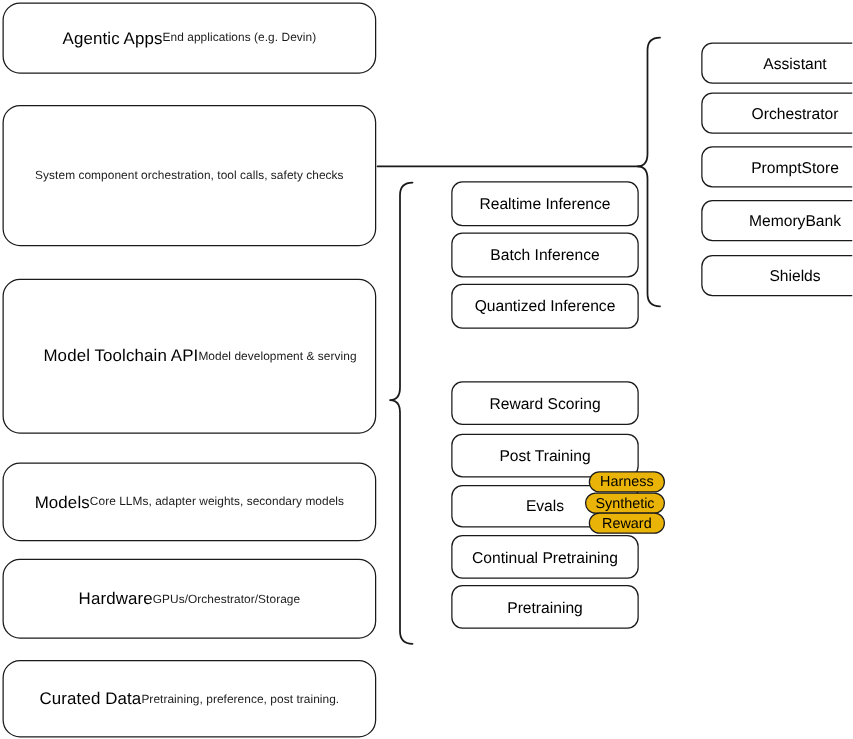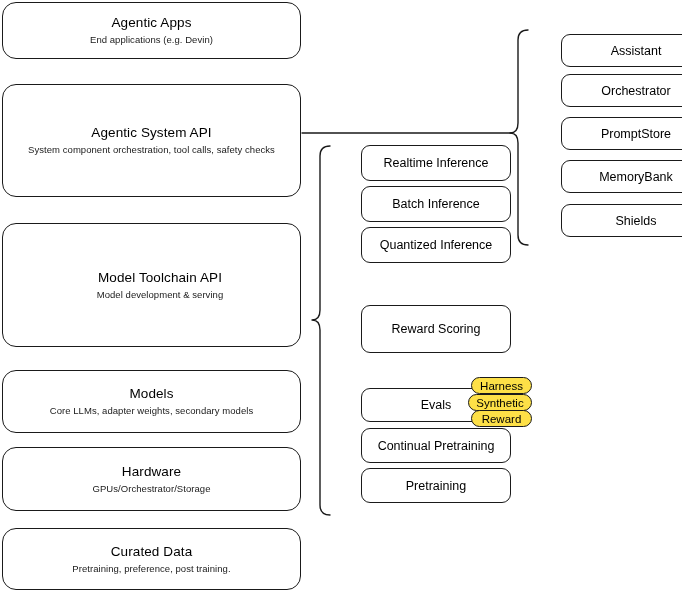--- a/index.html
+++ b/index.html
@@ -20,24 +20,24 @@
     overflow: hidden;
   }
 
   
   .box {
     position: absolute;
     box-sizing: border-box;
     border: 1.4px solid #1a1a1a;
     background: #ffffff;
     display: flex;
-    flex-direction: column;
+    flex-direction: row;
     align-items: center;
     justify-content: center;
-    text-align: right;
+    text-align: left;
   }
 
   .layer-box {
     border-radius: 14px;
   }
   .layer-title {
     font-size: 13.5px;
     line-height: 18px;
     color: #000;
     letter-spacing: 0.1px;
@@ -54,21 +54,21 @@
     border-radius: 9px;
     font-size: 12.5px;
     line-height: 16px;
     margin-left: 31px;
   }
 
   .pill {
     position: absolute;
     box-sizing: border-box;
     border: 1.4px solid #1a1a1a;
-    background: #fde047;
+    background: #eab308;
     border-radius: 999px;
     display: flex;
     align-items: center;
     justify-content: center;
     font-size: 11.5px;
     line-height: 14px;
     white-space: nowrap;
   }
 
   
@@ -113,21 +113,20 @@
              L 320 505
              Q 320 515 330 515"></path>
   </svg>
 
   <div class="box layer-box" style="left:2px; top:2px; width:299px; height:57px;">
     <div class="layer-title">Agentic Apps</div>
     <div class="layer-sub">End applications (e.g. Devin)</div>
   </div>
 
   <div class="box layer-box" style="left:2px; top:84px; width:299px; height:113px;">
-    <div class="layer-title">Agentic System API</div>
     <div class="layer-sub">System component orchestration, tool calls, safety checks</div>
   </div>
 
   <div class="box layer-box" style="left:2px; top:223px; width:299px; height:124px;padding-left:17px;">
     <div class="layer-title">Model Toolchain API</div>
     <div class="layer-sub">Model development &amp; serving</div>
   </div>
 
   <div class="box layer-box" style="left:2px; top:370px; width:299px; height:63px;">
     <div class="layer-title">Models</div>
@@ -144,22 +143,23 @@
     <div class="layer-sub">Pretraining, preference, post training.</div>
   </div>
 
   <div class="box item-box" style="left:330px; top:145px; width:150px; height:36px;">Realtime Inference</div>
 
   <div class="box item-box" style="left:330px; top:186px; width:150px; height:36px;">Batch Inference</div>
 
   <div class="box item-box" style="left:330px; top:227px; width:150px; height:36px;">Quantized Inference</div>
 
 
-  <div class="box item-box" style="left:330px; top:305px; width:150px; height:48px;">Reward Scoring</div>
+  <div class="box item-box" style="left:330px; top:305px; width:150px; height:35px;">Reward Scoring</div>
 
+  <div class="box item-box" style="left:330px; top:347px; width:150px; height:35px;">Post Training</div>
 
   <div class="box item-box" style="left:330px; top:388px; width:150px; height:34px;">Evals</div>
 
   <div class="box item-box" style="left:330px; top:428px; width:150px; height:35px;">Continual Pretraining</div>
 
   <div class="box item-box" style="left:330px; top:468px; width:150px; height:35px;">Pretraining</div>
 
   <div class="pill" style="left:471px; top:377px; width:61px; height:17px;">Harness</div>
 
   <div class="pill" style="left:468px; top:394px; width:64px; height:17px;">Synthetic</div>

